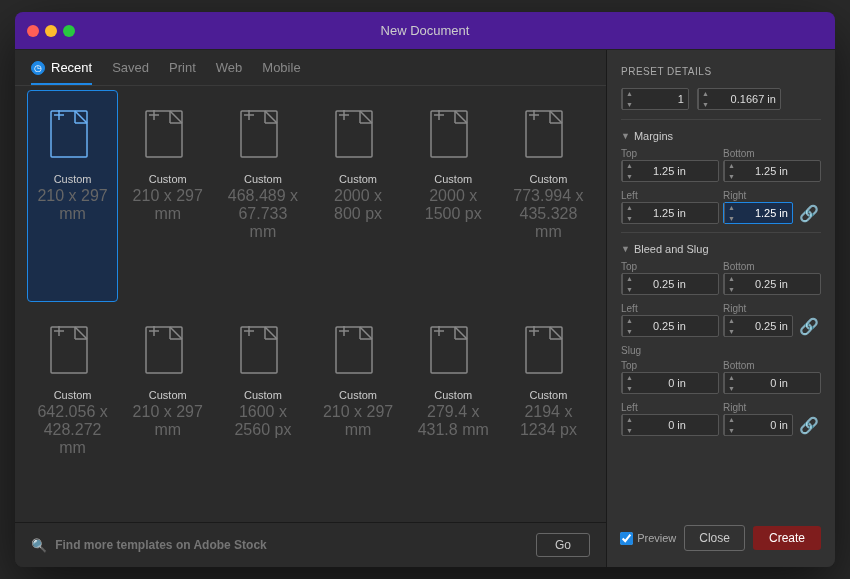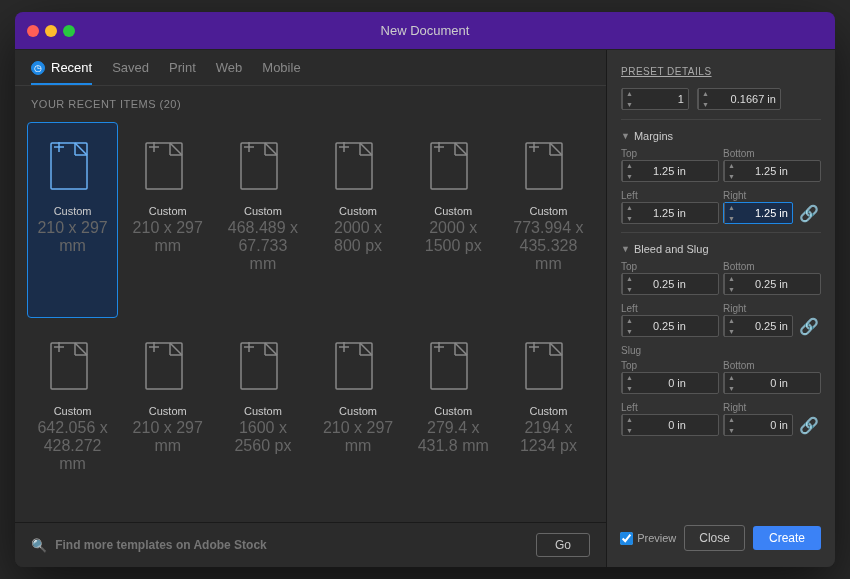--- a/index.html
+++ b/index.html
@@ -223,21 +223,20 @@
       padding: 12px 0;
       flex-shrink: 0;
     }
 
     .section-title {
       font-size: 10px;
       color: #aaa;
       text-transform: uppercase;
       letter-spacing: 0.5px;
       padding: 4px 14px 8px;
-      text-decoration: underline;
     }
 
     .field-row {
       display: flex;
       align-items: center;
       padding: 3px 14px;
       gap: 8px;
     }
 
     .field-label {
@@ -358,21 +357,21 @@
       background: none;
       border: 1px solid #666;
       color: #ccc;
       padding: 5px 14px;
       border-radius: 3px;
       font-size: 12px;
       cursor: pointer;
     }
 
     .btn-create {
-      background: #3b82f6;
+      background: #7f1d1d;
       border: none;
       color: #fff;
       padding: 5px 16px;
       border-radius: 3px;
       font-size: 12px;
       cursor: pointer;
     }
   </style>
 </head>
 <body>
@@ -406,21 +405,20 @@
           <span>Print</span>
         </div>
         <div class="tab-item">
           <span>Web</span>
         </div>
         <div class="tab-item">
           <span>Mobile</span>
         </div>
       </div>
 
-      <div class="recent-header">YOUR RECENT ITEMS (20)</div>
 
       <div class="items-grid" id="items-grid">
       <div class="doc-item selected">
             <div class="doc-icon"><svg viewBox="0 0 52 62" fill="none">
                 <rect x="4" y="8" width="36" height="46" rx="1" stroke="#6ab0f5" stroke-width="1.5" fill="none"></rect>
                 <polyline points="28,8 40,20" stroke="#6ab0f5" stroke-width="1.5"></polyline>
                 <line x1="28" y1="8" x2="28" y2="20" stroke="#6ab0f5" stroke-width="1.5"></line>
                 <line x1="28" y1="20" x2="40" y2="20" stroke="#6ab0f5" stroke-width="1.5"></line>
                 <line x1="7" y1="12" x2="17" y2="12" stroke="#6ab0f5" stroke-width="1.5"></line>
                 <line x1="12" y1="7" x2="12" y2="17" stroke="#6ab0f5" stroke-width="1.5"></line>

